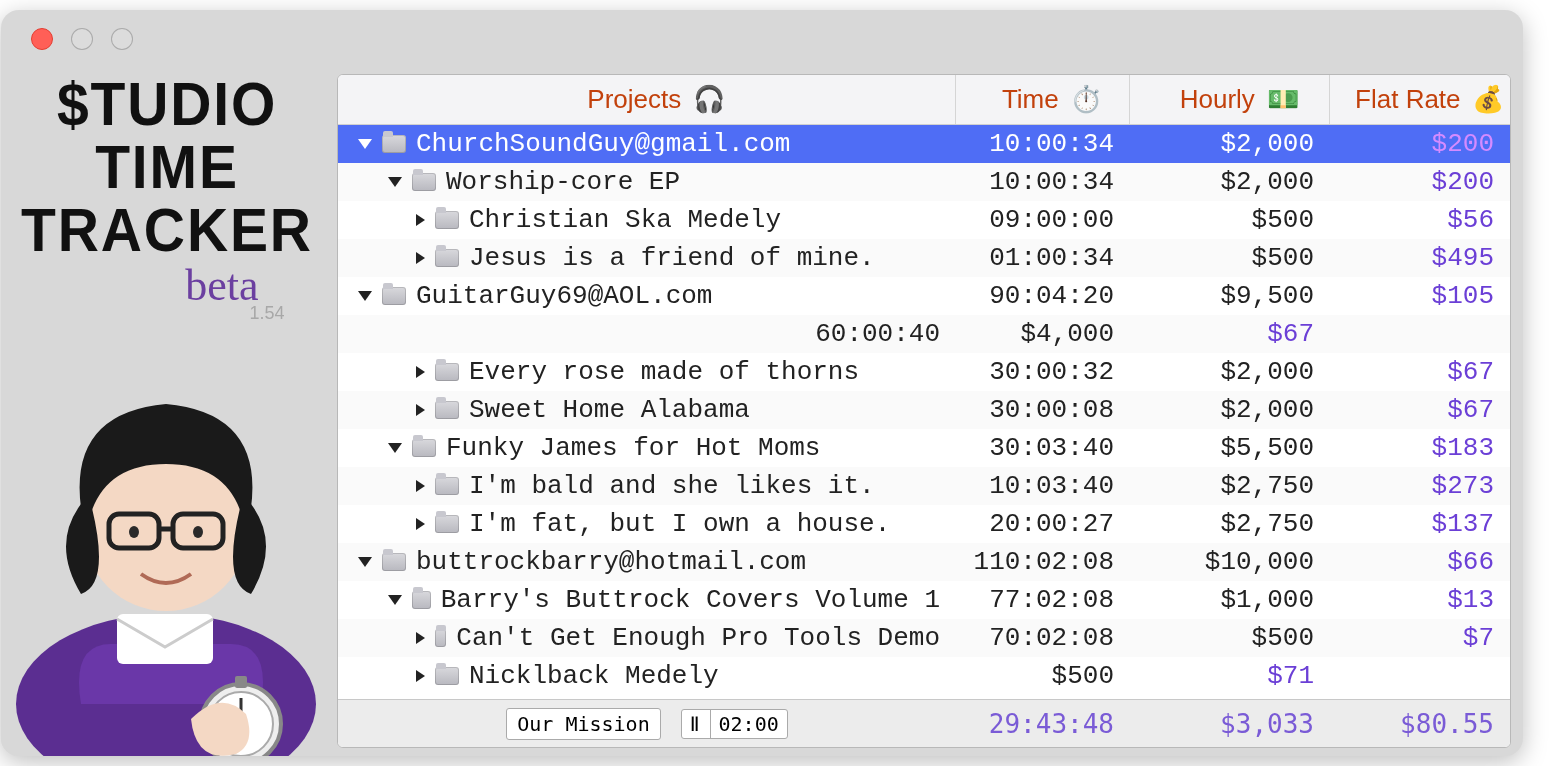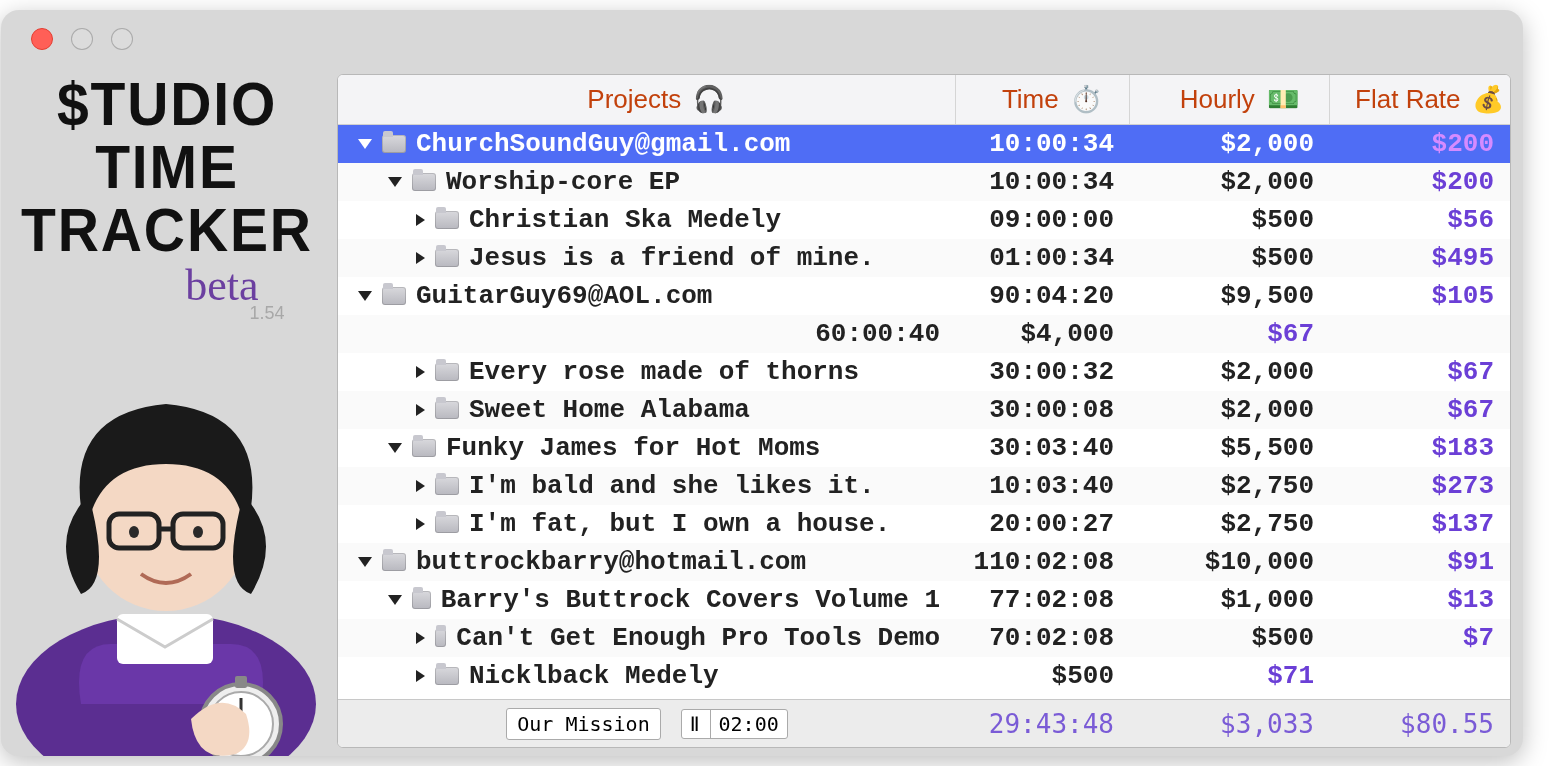--- a/index.html
+++ b/index.html
@@ -25,21 +25,21 @@
   .cols { display:grid; grid-template-columns: 1fr 174px 200px 180px; }
   .header-row { background:#f4f4f6; border-bottom:1px solid #d0d0d0; height:50px; }
   .header-row .hcell { display:flex; align-items:center; justify-content:center; font-size:26px; color:#c2410c; border-right:1px solid #d5d5d5; gap:12px;padding-left:20px;}
   .header-row .hcell:first-child { justify-content:center; }
   .header-row .hcell:last-child { border-right:none; }
   .rows { flex:1; overflow:hidden; font-family: "Menlo","Consolas","Courier New",monospace; font-size:26px; color:#222; }
   .row { height:38px; display:grid; grid-template-columns: 1fr 174px 200px 180px; align-items:center; }
   .row:nth-child(even){ background:#fafafa; }
   .row.selected { background:#4f6df5; color:#fff; }
   .row.selected .hourly { color:#d58bff; }
-  .cell { padding: 0 16px; white-space:nowrap; overflow:hidden;font-weight:bold; }
+  .cell { padding: 0 16px; white-space:nowrap; overflow:hidden; }
   .projects-cell { display:flex; align-items:center; gap:10px; }
   .num { text-align:right; }
   .hourly { color:#6b3fd6; text-align:right; }
   .tri { width:0; height:0; display:inline-block; }
   .tri.down { border-left:7px solid transparent; border-right:7px solid transparent; border-top:10px solid currentColor; }
   .tri.right{ border-top:6px solid transparent; border-bottom:6px solid transparent; border-left:9px solid currentColor; }
   .folder { width:24px; height:18px; background:linear-gradient(#d9d9dd,#b8b8bf); border-radius:3px; position:relative; box-shadow: inset 0 0 0 1px rgba(0,0,0,.15);}
   .folder::before{content:"";position:absolute;top:-4px;left:1px;width:10px;height:6px;background:#c8c8cf;border-radius:2px 2px 0 0;}
   .footer { height:48px; background:#ececec; border-top:1px solid #c8c8c8; display:grid; grid-template-columns: 1fr 174px 200px 180px; align-items:center; font-family:"Menlo","Consolas",monospace; font-size:26px;}
   .footer .fcell { padding:0 16px; text-align:right; color:#7a5bd6; }
@@ -219,21 +219,21 @@
               <div class="cell hourly">$137</div>
             </div>
             <div class="row">
               <div class="cell projects-cell indent-0">
                 <span class="tri down"></span>
                 <span class="folder"></span>
                 <span>buttrockbarry@hotmail.com</span>
               </div>
               <div class="cell num">110:02:08</div>
               <div class="cell num">$10,000</div>
-              <div class="cell hourly">$91</div>
+              <div class="cell hourly">$66</div>
             </div>
             <div class="row">
               <div class="cell projects-cell indent-1">
                 <span class="tri down"></span>
                 <span class="folder"></span>
                 <span>Barry's Buttrock Covers Volume 1</span>
               </div>
               <div class="cell num">77:02:08</div>
               <div class="cell num">$1,000</div>
               <div class="cell hourly">$13</div>

